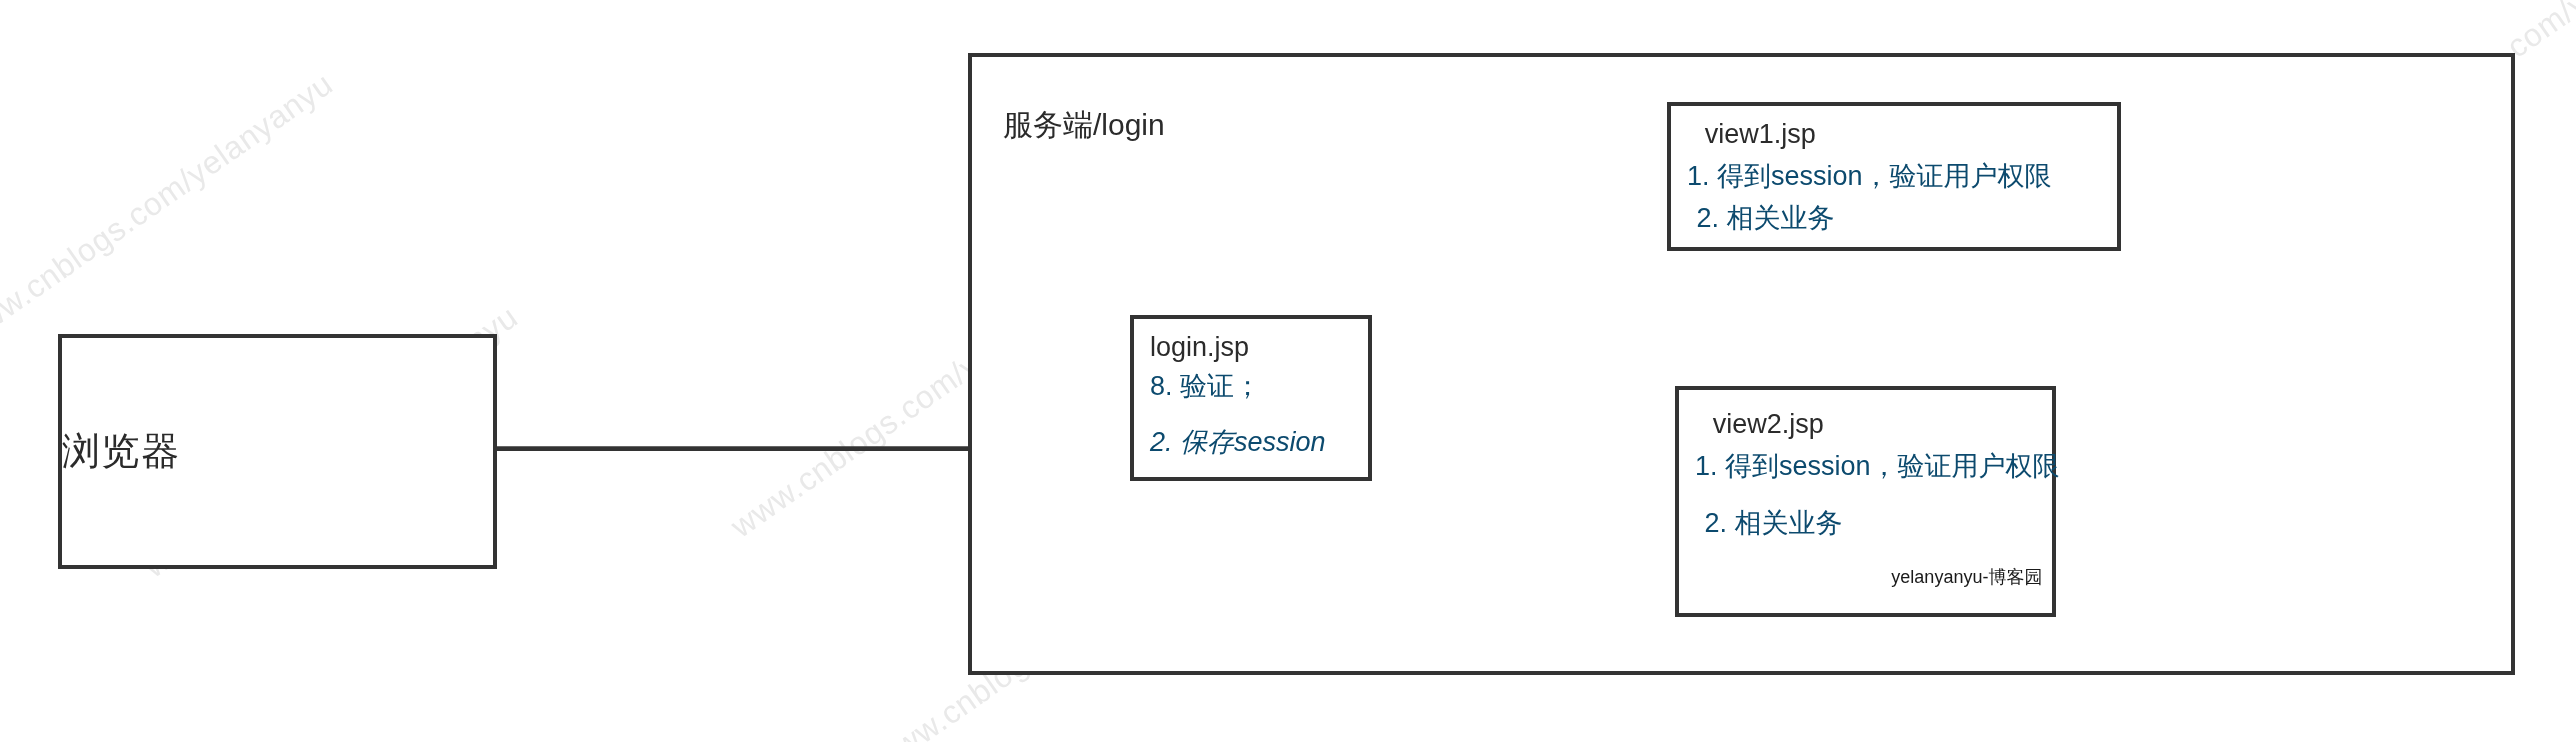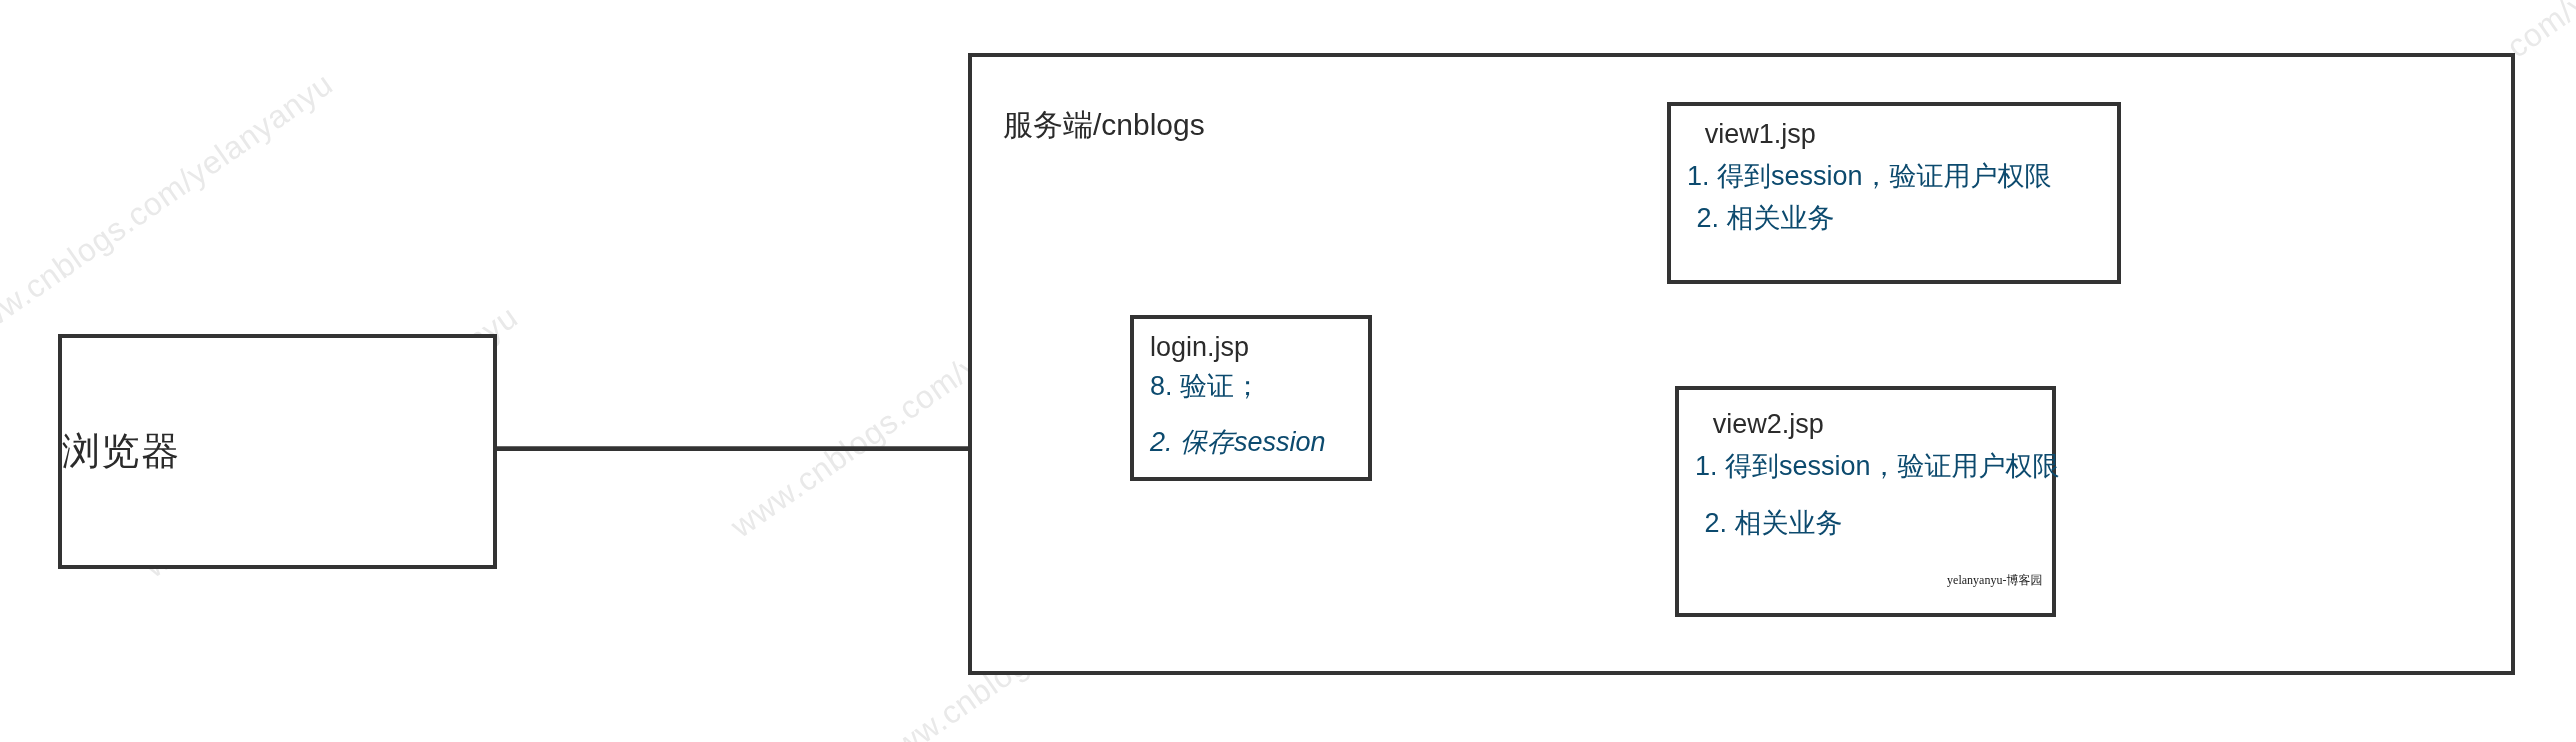--- a/index.html
+++ b/index.html
@@ -72,24 +72,24 @@
   }
   .container-title {
     position: absolute;
     font-size: 30px;
     color: #2b2b2b;
     white-space: nowrap;
     z-index: 3;
   }
   .node-watermark {
     position: absolute;
-    font-size: 12px;
+    font-size: 18px;
     color: #1a1a1a;
     white-space: nowrap;
-    font-family: Liberation Serif, serif;
+    font-family: Liberation Sans, sans-serif;
   }
 
   
   #connectors {
     position: absolute;
     left: 0; top: 0;
     width: 2576px;
     height: 743px;
     z-index: 1;
   }
@@ -124,29 +124,29 @@
     <line x1="1870" y1="311" x2="2066" y2="311" stroke="#333333" stroke-width="6" marker-end="url(#arrowhead)"></line>
 
     <line x1="1870" y1="710" x2="2076" y2="710" stroke="#333333" stroke-width="6" marker-end="url(#arrowhead)"></line>
   </svg>
 
   <div class="node node-center" style="left:58px; top:334px; width:439px; height:235px;">
     <span class="browser-label">浏览器</span>
   </div>
 
   <div class="node" style="left:968px; top:53px; width:1547px; height:622px;"></div>
-  <div class="container-title" style="left:1003px; top:105px;">服务端/cnblogs</div>
+  <div class="container-title" style="left:1003px; top:105px;">服务端/login</div>
 
   <div class="node node-body" style="left:1130px; top:315px; width:242px; height:166px;">
     <div class="node-title">login.jsp</div>
     <div class="node-line" style="margin-top:4.8px;">8. 验证；</div>
     <div class="node-line" style="margin-top:20px;font-style:italic;">2. 保存session</div>
   </div>
 
-  <div class="node node-body" style="left:1667px; top:102px; width:454px; height:182px;">
+  <div class="node node-body" style="left:1667px; top:102px; width:454px; height:149px;">
     <div class="node-title indented">view1.jsp</div>
     <div class="node-line" style="margin-top:8px;">1. 得到session，验证用户权限</div>
     <div class="node-line" style="margin-top:6.4px; padding-left:9.6px;">2. 相关业务</div>
   </div>
 
   <div class="node node-body" style="left:1675px; top:386px; width:381px; height:231px;">
     <div class="node-title indented" style="margin-top:6.4px;">view2.jsp</div>
     <div class="node-line" style="margin-top:8px;">1. 得到session，验证用户权限</div>
     <div class="node-line" style="margin-top:21px; padding-left:9.6px;">2. 相关业务</div>
     <div class="node-watermark" style="right:9.6px; bottom:24px;">yelanyanyu-博客园</div>

